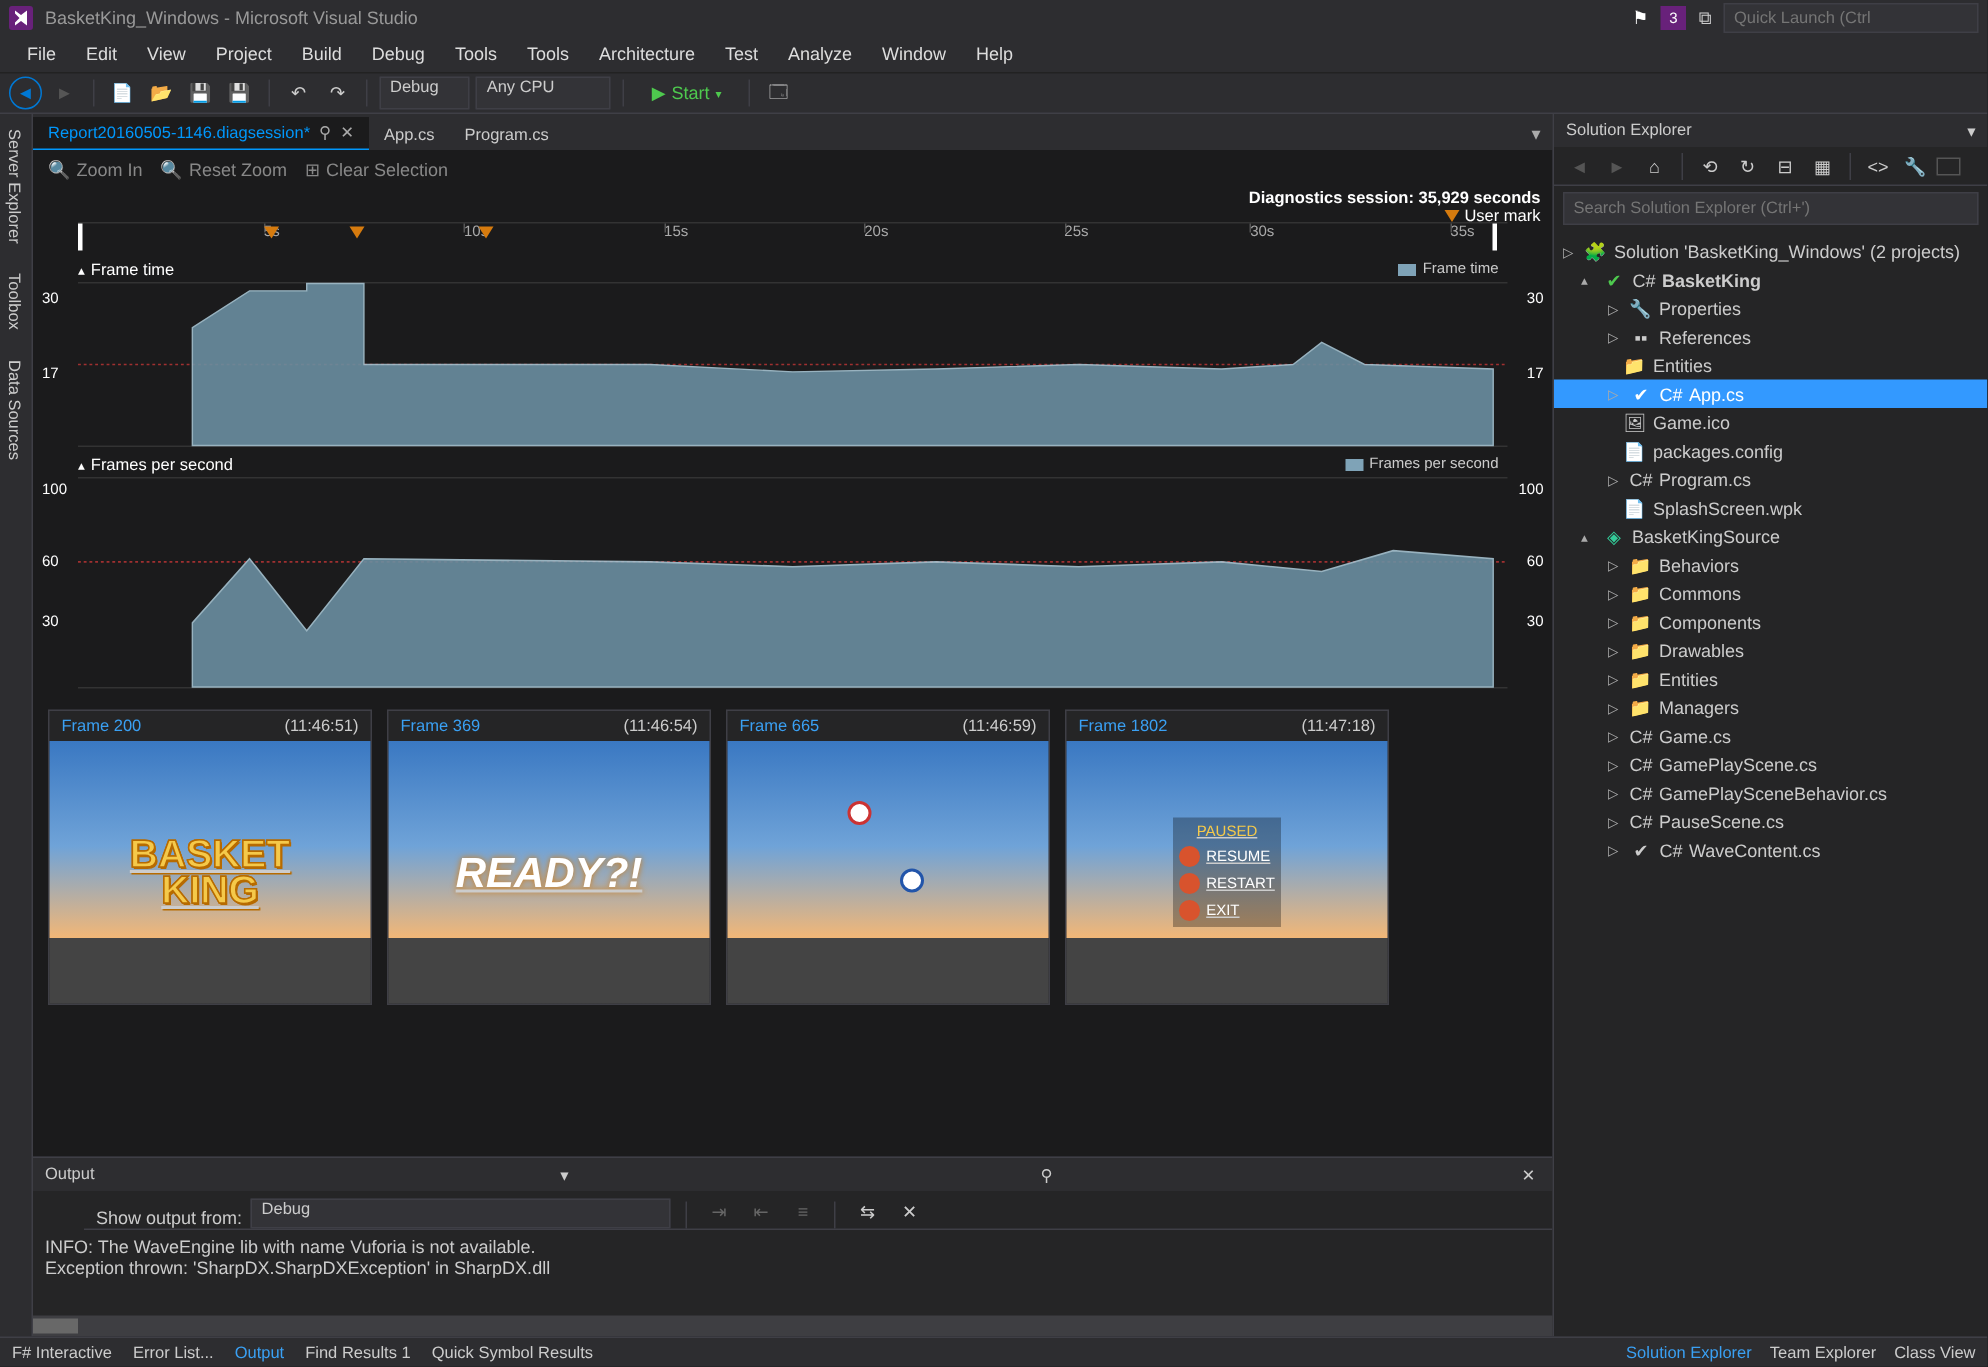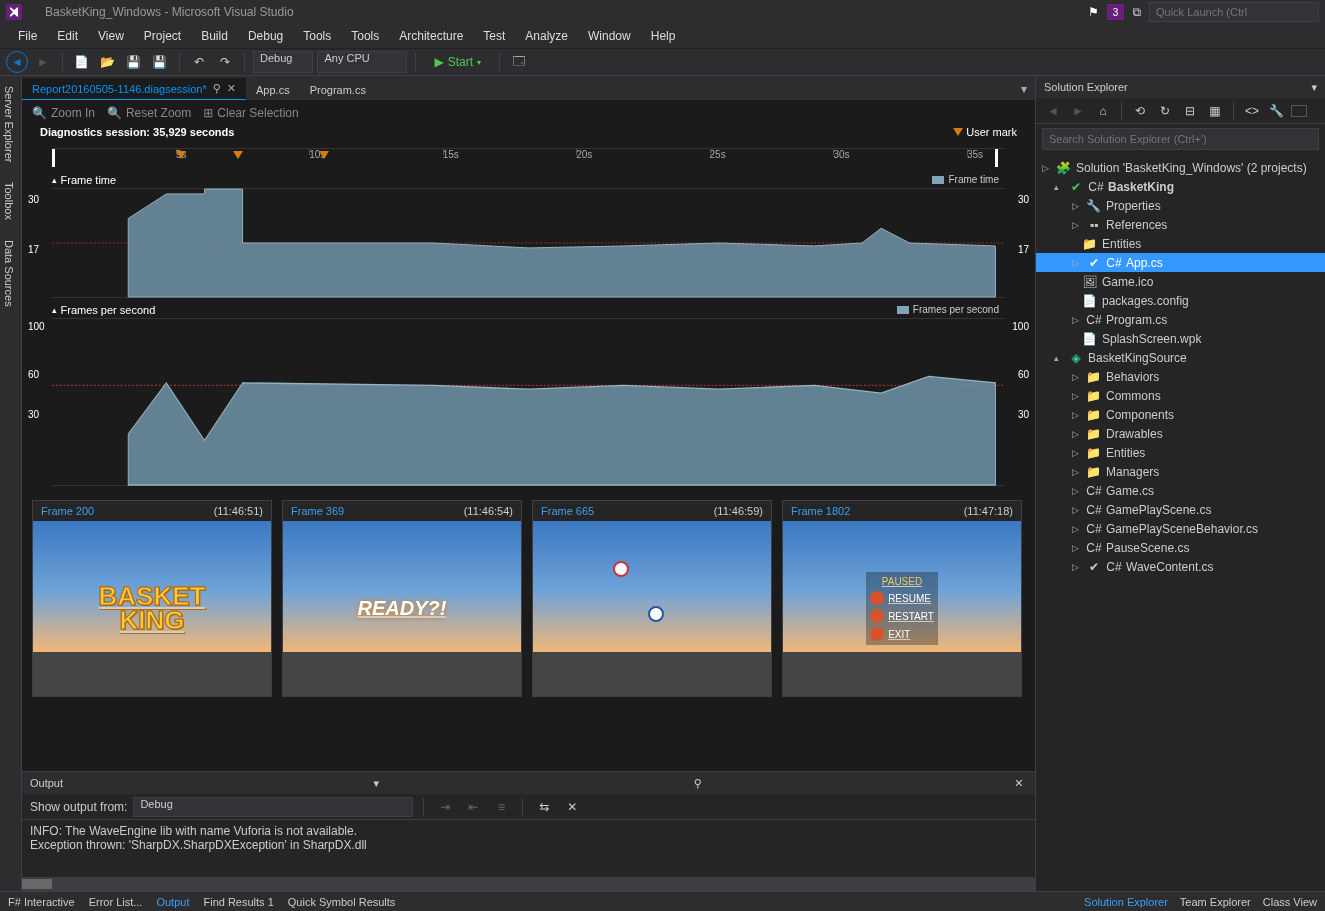--- a/index.html
+++ b/index.html
@@ -1,21 +1,21 @@
 <!DOCTYPE html>
 <html><head>
 <meta charset="utf-8">
 <style>
 * { margin:0; padding:0; box-sizing:border-box; font-family:'Segoe UI',Tahoma,sans-serif; }
 body { background:#2d2d30; color:#ccc; font-size:12px; overflow:hidden; width:1325px; height:911px; position:relative; }
 .row { display:flex; align-items:center; }
 .spacer { flex:1; }
 
 
-.titlebar { height:24px; background:#2d2d30; display:flex; align-items:center; padding:0 6px;gap:15px; }
+.titlebar { height:24px; background:#2d2d30; display:flex; align-items:center; padding:0 6px; }
 .titlebar .vs-logo { width:16px; height:16px; margin-right:8px; background:#68217a; border-radius:2px; display:flex; align-items:center; justify-content:center;}
 .titlebar .vs-logo svg{ fill:#fff;}
 .titlebar .title { color:#999; font-size:12px;}
 .titlebar .tray { margin-left:auto; display:flex; align-items:center; gap:8px;}
 .badge { background:#68217a; color:#fff; font-size:10px; padding:1px 6px; height:16px; display:flex; align-items:center;}
 .ql { width:170px; height:20px; border:1px solid #3f3f46; background:#333337; color:#888; padding:0 6px; font-size:11px;}
 
 
 .menubar { height:24px; display:flex; align-items:center; padding:0 8px; gap:0; background:#2d2d30;}
 .menubar .mi { padding:3px 10px; color:#ddd; cursor:pointer;}
@@ -37,21 +37,21 @@
 
 .doctabs { height:24px; background:#2d2d30; display:flex; align-items:flex-end; border-bottom:0;}
 .doctab { padding:4px 10px; font-size:11px; cursor:pointer; display:flex; align-items:center; gap:6px;}
 .doctab.active{ background:#1b1b1c; color:#0097fb; border-bottom:1px solid #0097fb;}
 .doctab .close{ font-size:11px; color:#aaa;}
 
 
 .diag { flex:1; background:#1b1b1c; display:flex; flex-direction:column; min-height:0;}
 .diag-toolbar{ height:26px; display:flex; align-items:center; gap:12px; padding:0 10px; color:#888;}
 .diag-toolbar .item{display:flex;align-items:center;gap:4px;cursor:pointer;}
-.diag-hdr{ height:22px; display:flex; align-items:flex-start; padding:0 18px; font-size:11px;}
+.diag-hdr{ height:22px; display:flex; align-items:flex-end; padding:0 8px; font-size:11px;flex-direction:column;}
 .diag-hdr b{color:#fff;}
 .diag-hdr .usermark{margin-left:auto;color:#fff;display:flex;align-items:center;gap:3px;}
 .tri-orange{width:0;height:0;border-left:5px solid transparent;border-right:5px solid transparent;border-top:8px solid #d67b0e;}
 
 
 .ruler{height:24px;position:relative;margin:0 30px;border-top:1px solid #333;}
 .ruler .t{position:absolute;top:0;color:#aaa;font-size:10px;}
 .ruler .t::before{content:'';position:absolute;top:0;left:0;width:1px;height:6px;background:#555;}
 .ruler .mark{position:absolute;top:2px;}
 .ruler .endcap{position:absolute;top:0;width:3px;height:18px;background:#fff;}
@@ -63,39 +63,39 @@
 .chart-legend{position:absolute;right:36px;top:2px;font-size:10px;color:#ccc;display:flex;align-items:center;gap:4px;}
 .swatch{width:12px;height:8px;background:#7fa3b7;display:inline-block;}
 .chart{height:110px;position:relative;border-top:1px solid #333;border-bottom:1px solid #333;}
 .chart .axis{position:absolute;font-size:10px;color:#fff;}
 .chart .yL{left:-24px;}
 .chart .yR{right:-24px;}
 .chart svg{width:100%;height:100%;}
 .area{fill:#6a8ea0;stroke:#a6c3d1;stroke-width:1;opacity:0.9;}
 .redline{stroke:#a03030;stroke-width:1;stroke-dasharray:2,2;}
 
-.chart2{height:168px;}
+.chart2{height:141px;}
 
 
 .thumbs{display:flex;gap:10px;padding:10px;overflow-x:auto;}
-.thumb{width:240px;border:1px solid #3f3f46;background:#252526;flex-shrink:0;}
+.thumb{width:216px;border:1px solid #3f3f46;background:#252526;flex-shrink:0;}
 .thumb .th-hdr{display:flex;justify-content:space-between;padding:4px 8px;font-size:11px;}
 .thumb .th-hdr .fn{color:#3aa0f3;}
 .thumb .th-img{height:175px;background:linear-gradient(#3a78c2 0%,#6fa3d8 40%,#f2b777 75%,#444 75%);position:relative;overflow:hidden;display:flex;align-items:center;justify-content:center;text-decoration:underline;}
-.thumb .th-img .readytxt{font-family:Arial;font-size:20px;font-style:italic;font-weight:bold;color:#fff;text-shadow:0 0 4px #d67b0e;}
+.thumb .th-img .readytxt{font-family:Arial;font-size:28px;font-style:italic;font-weight:bold;color:#fff;text-shadow:0 0 4px #d67b0e;}
 .thumb .th-img .menu{background:rgba(0,0,0,.3);padding:4px;display:flex;flex-direction:column;gap:4px;}
 .thumb .th-img .menu .row{gap:4px;color:#fff;font-size:10px;}
 .orb{width:14px;height:14px;border-radius:50%;background:#d8532d;display:inline-block;}
 .ball{width:16px;height:16px;border-radius:50%;background:#fff;border:2px solid #c33;position:absolute;}
 
 
 .output{height:120px;border-top:1px solid #3f3f46;background:#252526;display:flex;flex-direction:column;}
 .panel-hdr{height:22px;display:flex;align-items:center;padding:0 8px;background:#2d2d30;font-size:11px;}
 .panel-hdr .ctrl{margin-left:auto;width:16px;height:16px;display:flex;align-items:center;justify-content:center;cursor:pointer;}
-.out-bar{height:26px;display:flex;align-items:center;padding:0 8px;gap:6px;border-bottom:1px solid #3f3f46;}
+.out-bar{height:26px;display:flex;align-items:flex-end;padding:0 8px;gap:6px;border-bottom:1px solid #3f3f46;margin-left:34px;}
 .out-select{width:280px;height:20px;background:#333337;border:1px solid #3f3f46;color:#ccc;padding:0 6px;font-size:11px;}
 .out-body{flex:1;padding:4px 8px;font-family:Consolas,monospace;font-size:12px;color:#ccc;overflow:auto;}
 .out-body .line{white-space:pre;}
 .scr{height:14px;background:#3e3e42;position:relative;}
 .scr .th{position:absolute;left:0;top:2px;height:10px;width:30px;background:#686868;}
 
 
 .se-hdr{height:22px;display:flex;align-items:center;padding:0 8px;background:#2d2d30;font-size:11px;}
 .se-tools{height:26px;display:flex;align-items:center;padding:0 6px;gap:3px;border-bottom:1px solid #3f3f46;}
 .se-search{margin:4px 6px;height:22px;background:#333337;border:1px solid #3f3f46;color:#888;padding:0 6px;font-size:11px;}

